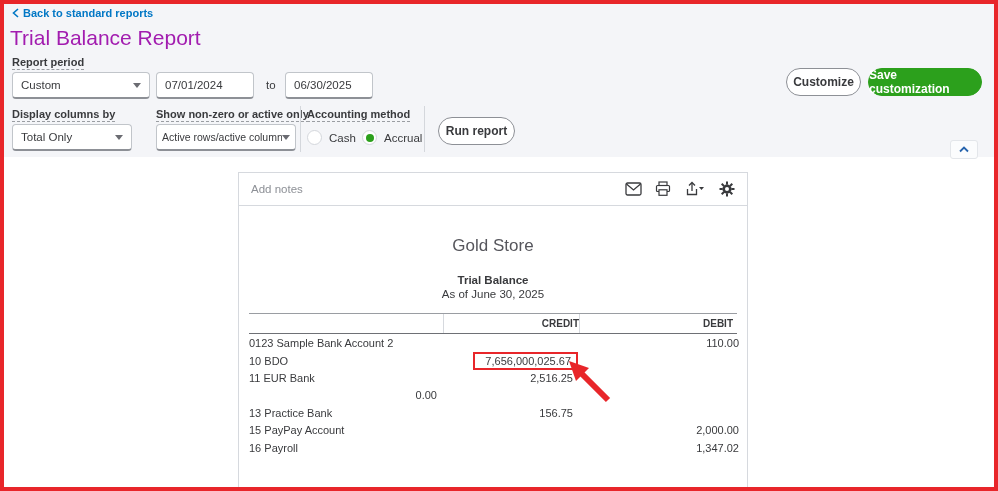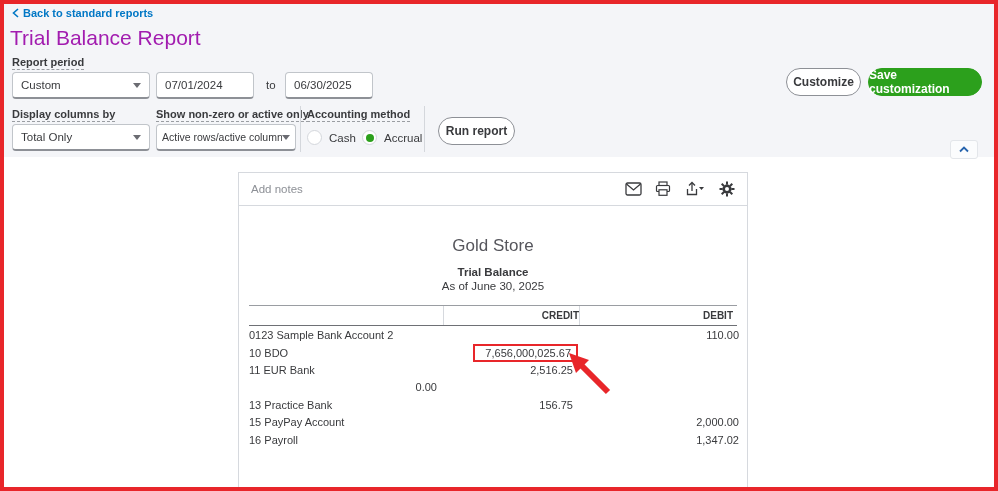--- a/index.html
+++ b/index.html
@@ -69,21 +69,21 @@
     background: #fff; border: 1px solid #d6d9de;
   }
   .notes-row {
     height: 33px; border-bottom: 1px solid #d6d9de;
     display: flex; align-items: center; padding: 0 12px;
   }
   .add-notes { font-size: 11.5px; color: #8d9096; cursor: text; }
   .card-icons { margin-left: auto; display: flex; align-items: center; gap: 13px; }
   .card-icons .icon { display: flex; align-items: center; cursor: pointer; }
   .company-name { text-align: center; margin-top: 30px; font-size: 17px; color: #56565c; }
-  .report-name { text-align: center; margin-top: 10px; font-size: 11.5px; font-weight: 700; }
+  .report-name { text-align: center; margin-top: 18px; font-size: 11.5px; font-weight: 700; }
   .report-asof { text-align: center; margin-top: 2px; font-size: 11.5px; }
 
   
   .tb-table { margin: 13px 10px 0 10px; font-size: 11px; }
   .tb-header {
     display: grid; grid-template-columns: 194px 136px 160px;
     border-top: 1px solid #9a9da2; border-bottom: 1px solid #6e7075;
   }
   .tb-header .hcell {
     padding: 4px 0 4px 0; font-size: 10px; font-weight: 700; text-align: right;
@@ -134,21 +134,21 @@
     <span>06/30/2025</span>
   </div>
 
   <div class="pill-btn btn-outline" style="left:782px; top:64px; width:75px;">Customize</div>
   <div class="pill-btn btn-green" style="left:864px; top:64px; width:114px;">Save customization</div>
 
   <span class="field-label" style="left:8px; top:104px;">Display columns by</span>
   <span class="field-label" style="left:152px; top:104px;">Show non-zero or active only</span>
   <span class="field-label" style="left:303px; top:104px;">Accounting method</span>
 
-  <div class="select-box" style="left:8px; top:120px; width:138px;">
+  <div class="select-box" style="left:8px; top:120px; width:120px;">
     <span>Total Only</span>
     <span class="caret"></span>
   </div>
   <div class="select-box" style="left:152px; top:120px; width:140px; font-size:10.5px; padding:0 5px;">
     <span style="overflow:hidden; white-space:nowrap;">Active rows/active columns</span>
     <span class="caret"></span>
   </div>
 
   <div class="v-divider" style="left:296px; top:102px; height:46px;"></div>
 

